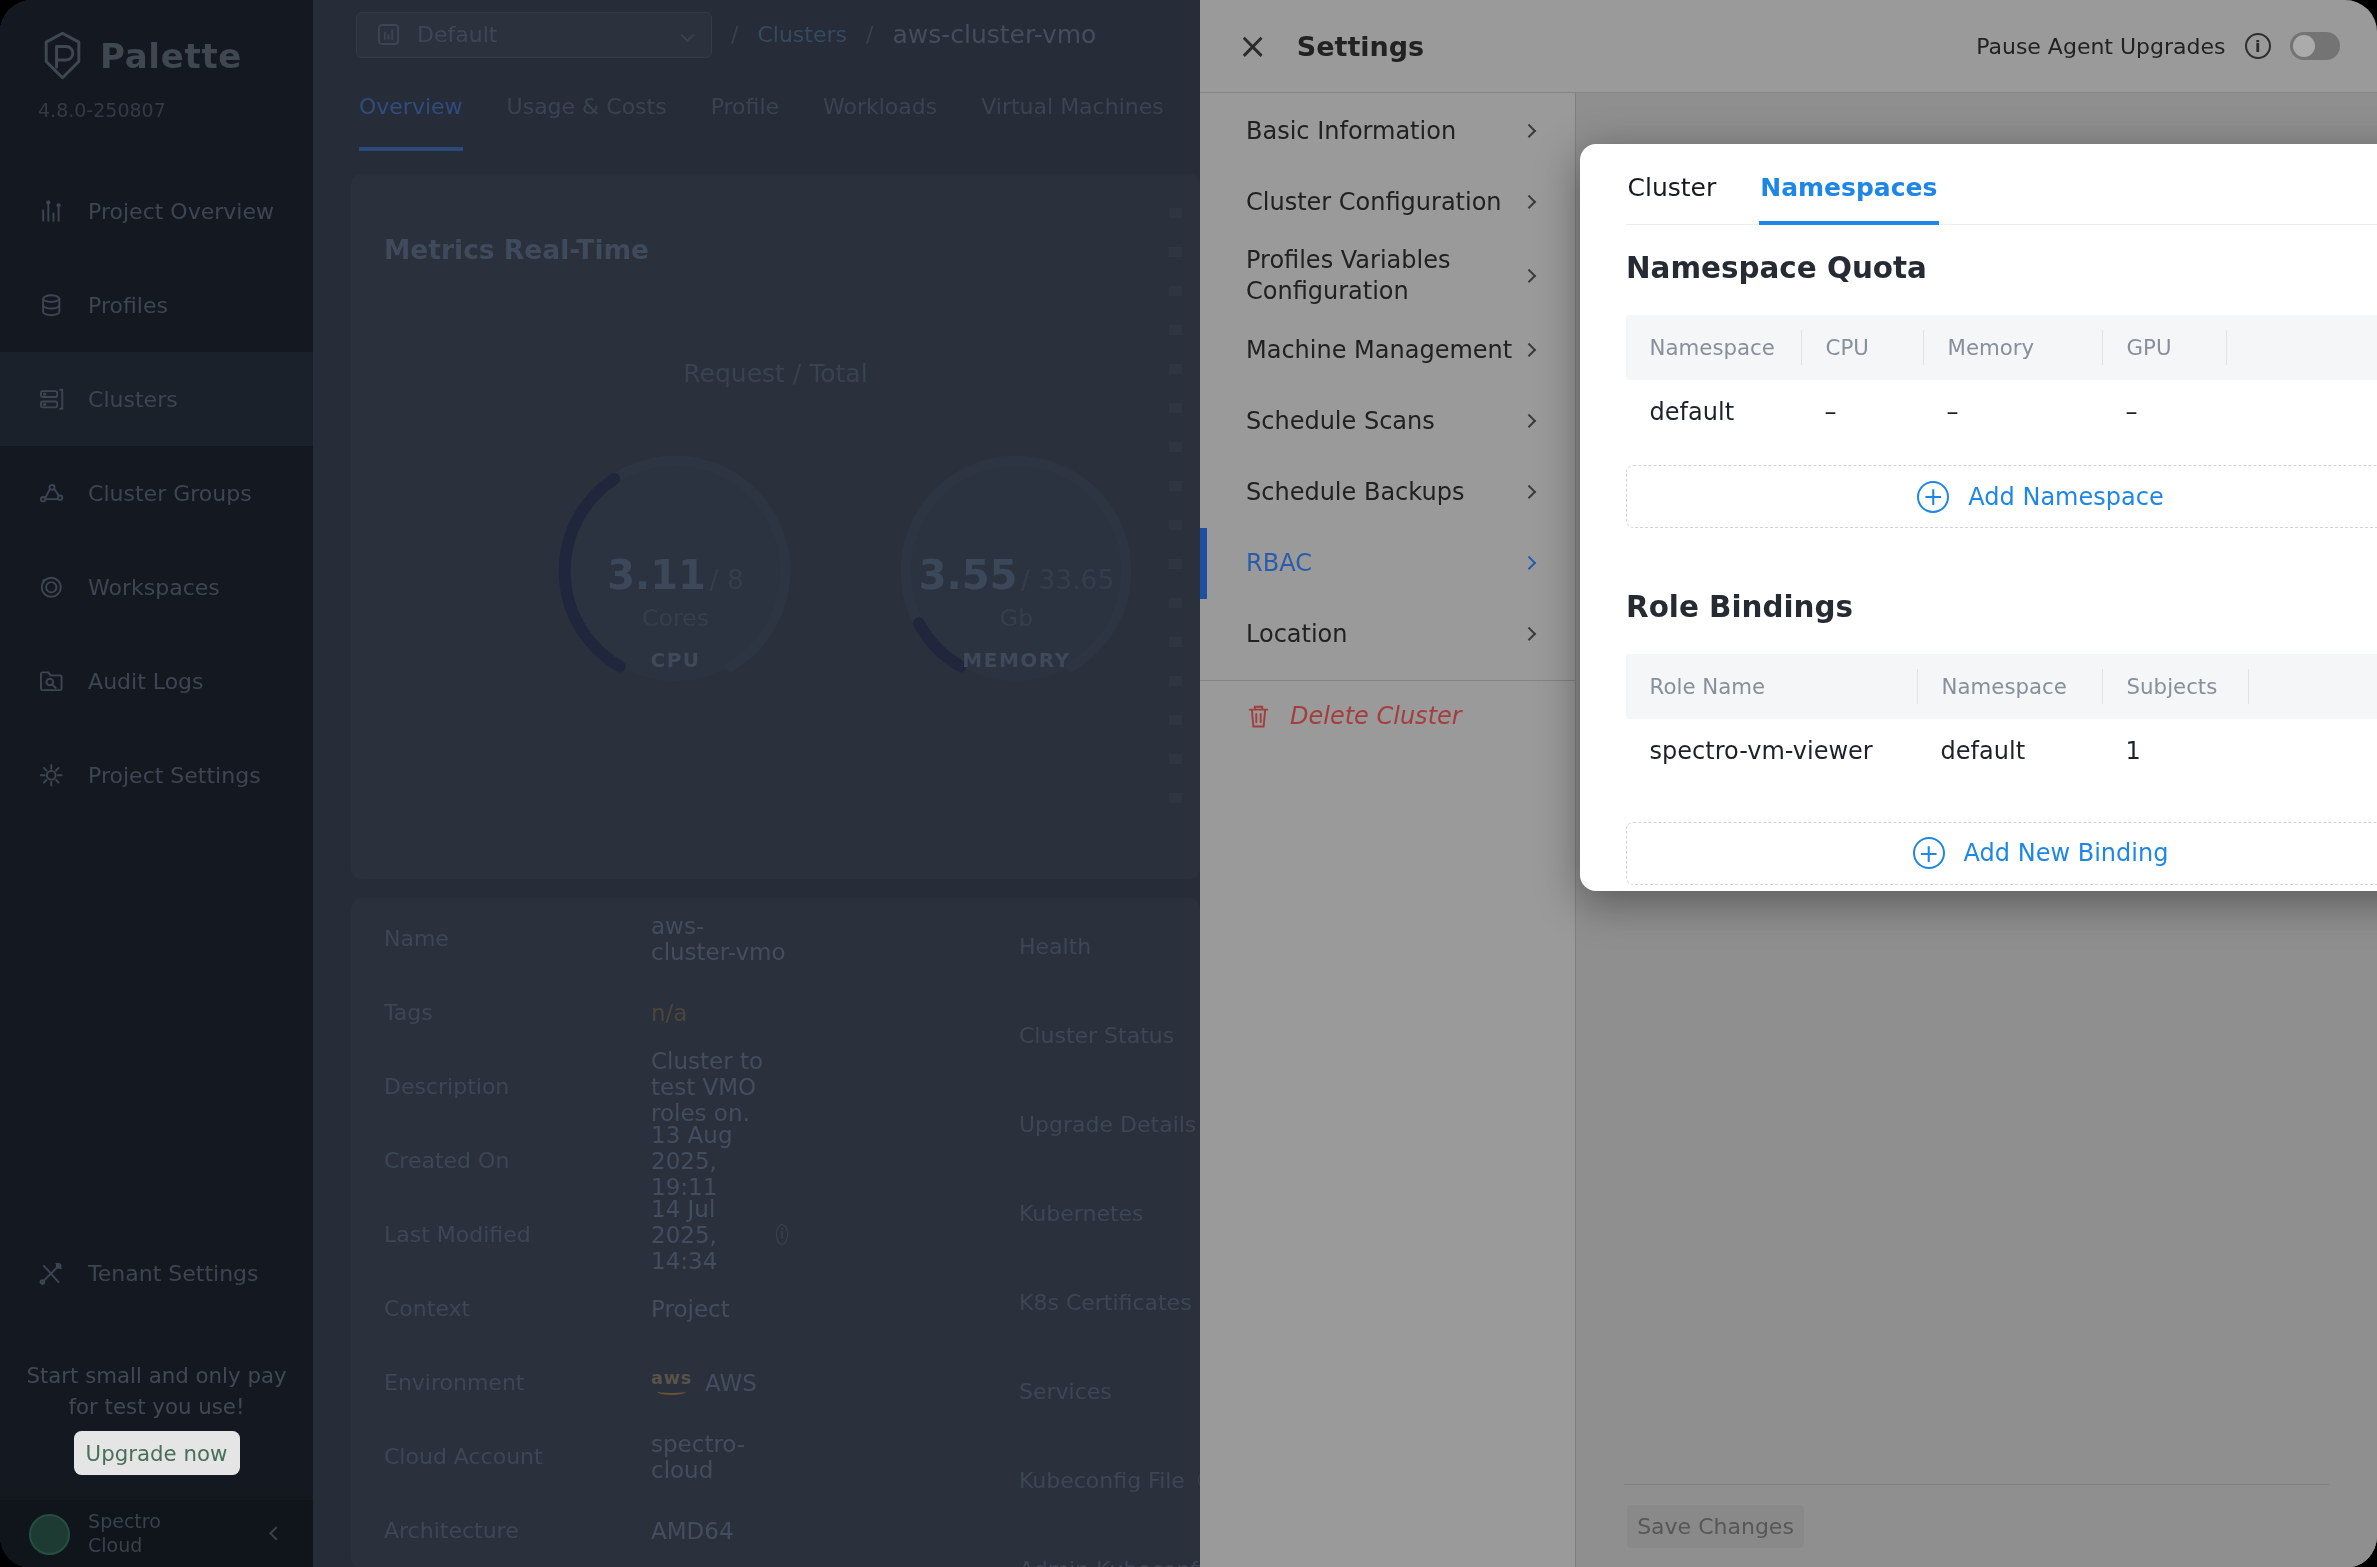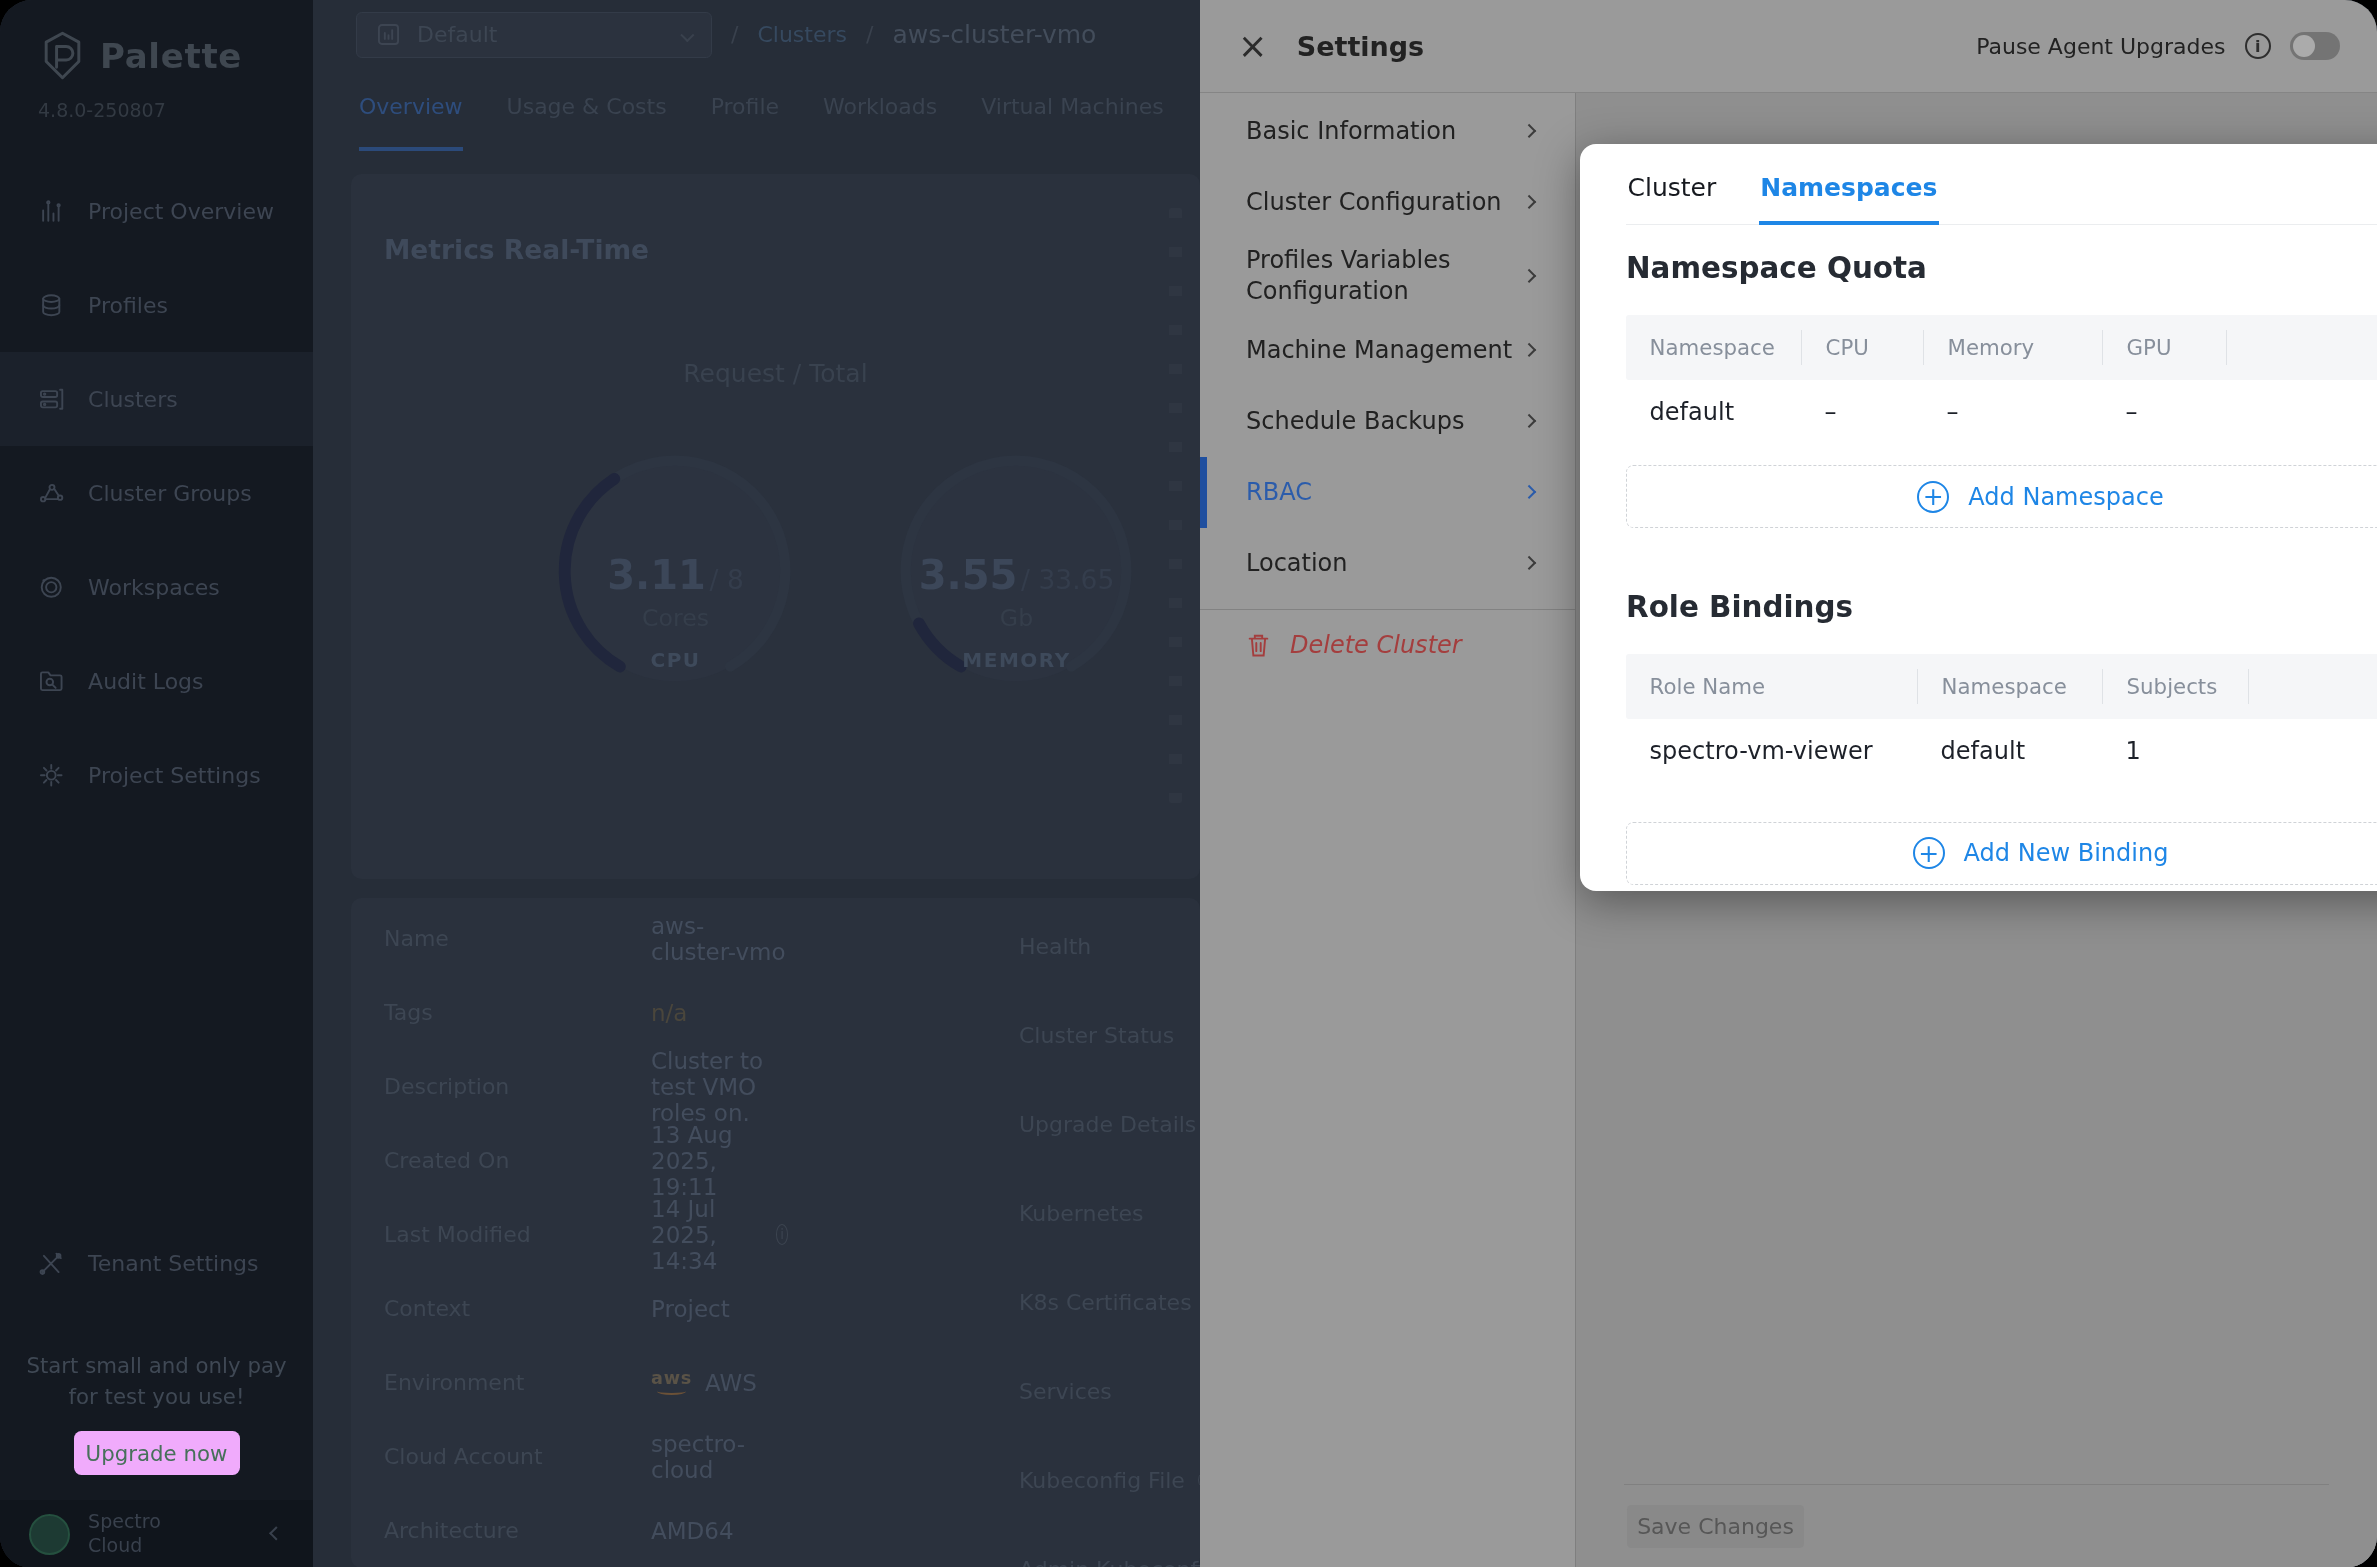--- a/index.html
+++ b/index.html
@@ -10,21 +10,21 @@
   .sidebar{position:absolute;left:0;top:0;bottom:0;width:313px;background:#141921;display:flex;flex-direction:column;z-index:1;}
   .logo-row{display:flex;align-items:center;gap:16px;padding:31px 0 0 41px;}
   .logo-text{font-size:34px;font-weight:600;color:#3f4750;letter-spacing:0.7px;}
   .version{padding:19px 0 0 38px;font-size:19px;color:#333a43;}
   .side-nav{margin-top:43px;display:flex;flex-direction:column;}
   .side-item{display:flex;align-items:center;gap:23.6px;height:94px;padding-left:38px;color:#3d4552;font-size:22px;cursor:pointer;}
   .side-item.active{background:#1b212b;}
   .side-item svg{flex:0 0 auto;}
   .tenant{margin-top:auto;}
   .promo{margin-top:41px;text-align:center;color:#3f4854;font-size:21.3px;line-height:1.45;}
-  .upgrade-btn{margin:18px auto 0;width:166px;height:44px;border:none;border-radius:7.4px;background:#f0abfc;color:#47705a;font-size:21.3px;cursor:pointer;}
+  .upgrade-btn{margin:8px auto 0;width:166px;height:44px;border:none;border-radius:7.4px;background:#e5e5e5;color:#47705a;font-size:21.3px;cursor:pointer;}
   .brand-bar{margin-top:25px;height:68px;background:#10151c;display:flex;align-items:center;padding:0 32px 0 29.4px;gap:17.7px;}
   .brand-logo{width:41px;height:41px;border-radius:50%;background:#1d3a33;border:2.2px solid #25503f;}
   .brand-text{color:#39414d;font-size:19px;line-height:1.25;}
   .collapse{margin-left:auto;color:#39414d;}
   .chev{display:inline-block;width:10.3px;height:10.3px;border-top:2.2px solid currentColor;border-right:2.2px solid currentColor;}
   .chev.right{transform:rotate(45deg);}
   .chev.left{transform:rotate(-135deg);}
   .chev.down{transform:rotate(135deg);}
 
   
@@ -369,20 +369,24 @@
         </div>
       <div class="dn-item">
           <span style="max-width:243px;">Profiles Variables Configuration</span>
           <i class="chev right"></i>
         </div>
       <div class="dn-item">
           <span>Machine Management</span>
           <i class="chev right"></i>
         </div>
       <div class="dn-item">
+          <span>Schedule Scans</span>
+          <i class="chev right"></i>
+        </div>
+      <div class="dn-item">
           <span>Schedule Backups</span>
           <i class="chev right"></i>
         </div>
       <div class="dn-item active">
           <span>RBAC</span>
           <i class="chev right"></i>
         </div>
       <div class="dn-item">
           <span>Location</span>
           <i class="chev right"></i>

